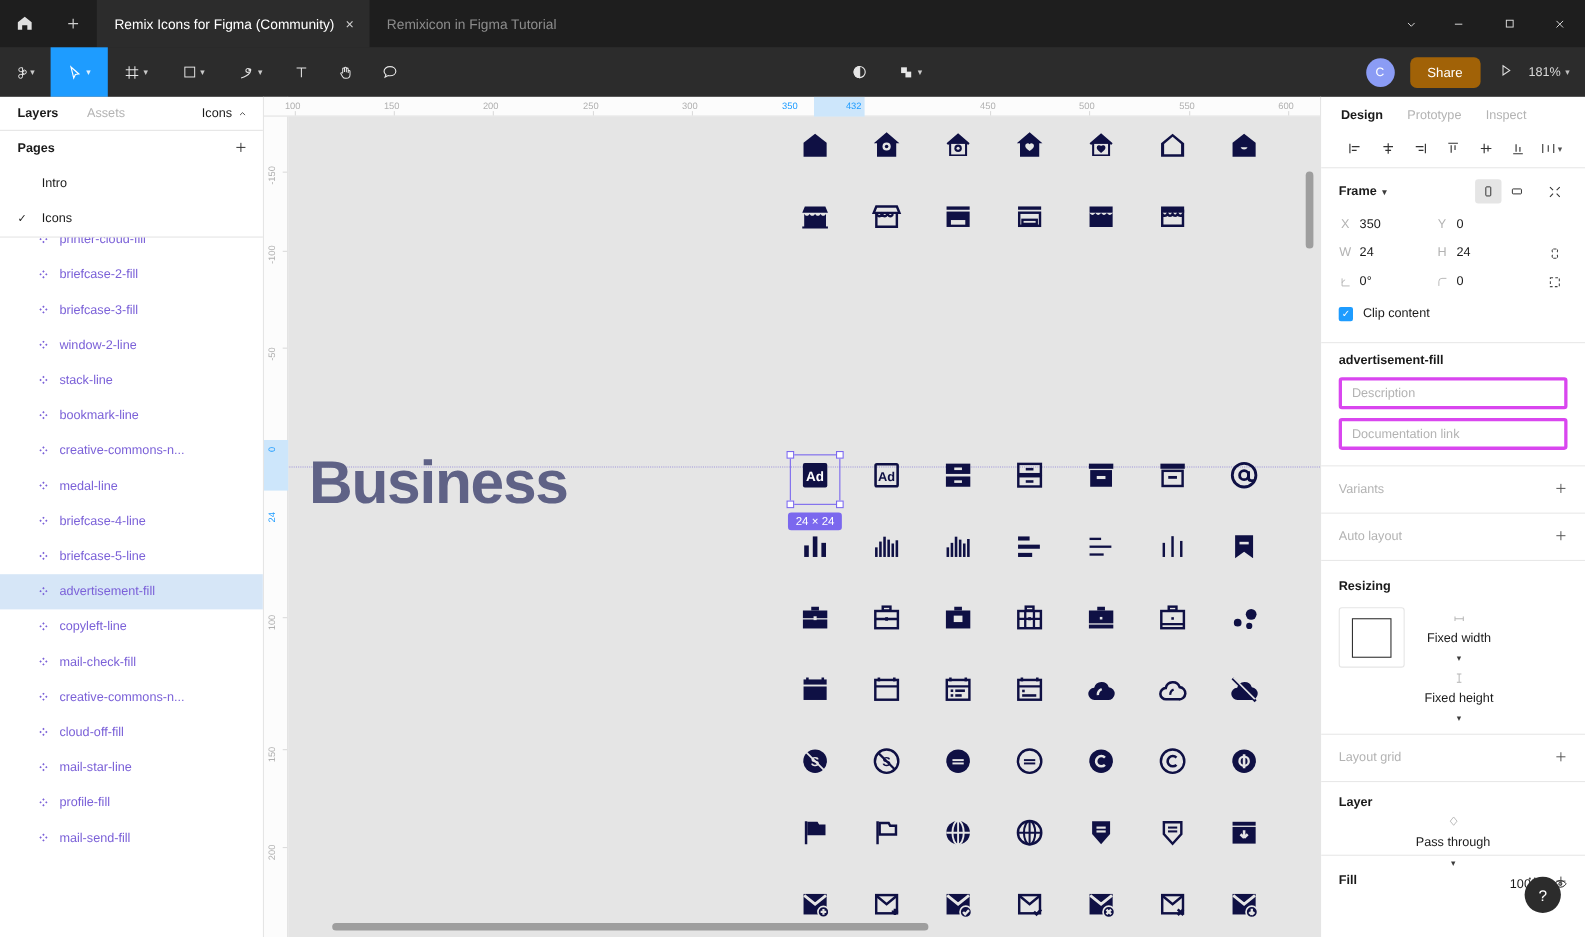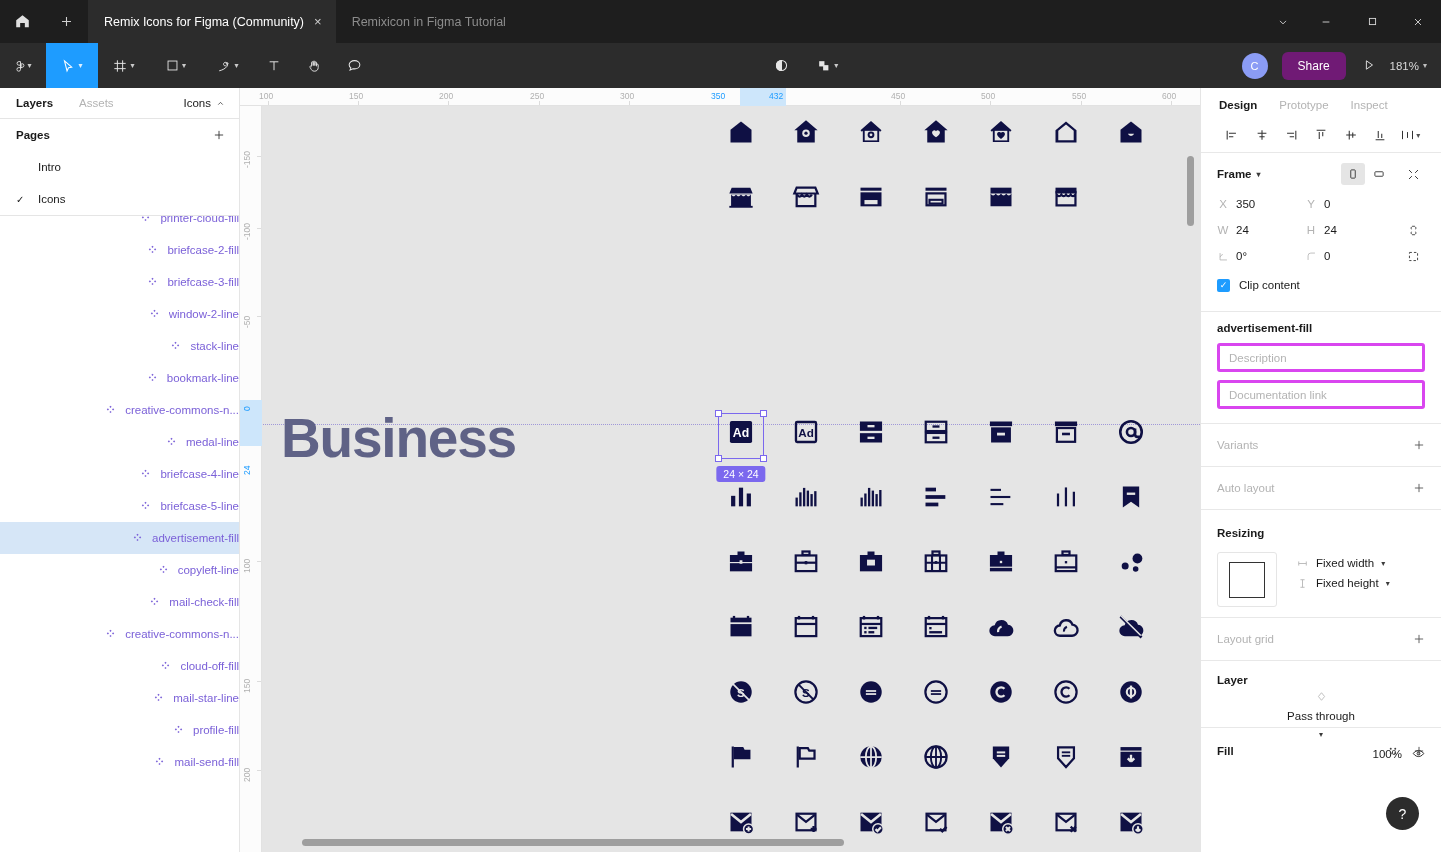--- a/index.html
+++ b/index.html
@@ -55,21 +55,21 @@
   .tool.active{ background:#1e9cff; color:#fff; }
   .chev-s{ font-size:8px; opacity:.85; }
   .tb-gap{ flex:1; }
   .avatar{
     width:26px; height:26px; border-radius:50%;
     background:#8b9cf5; color:#fff; font-size:11px;
     display:flex; align-items:center; justify-content:center;
     font-weight:500;
   }
   .sharebtn{
-    background:#701a75; color:#fff; border:none; border-radius:6px;
+    background:#a16207; color:#fff; border:none; border-radius:6px;
     height:28px; padding:0 16px; font-size:12px; font-family:inherit;
     font-weight:400; cursor:pointer;
   }
   .zoomlbl{
     color:#d9d9d9; font-size:11.5px; display:flex; align-items:center; gap:4px;
     margin-right:14px; margin-left:10px;
   }
   .play{ color:#e0e0e0; margin-left:16px; margin-right:4px; }
 
   
@@ -98,21 +98,21 @@
   .page-row{
     height:32px; display:flex; align-items:center; font-size:11.5px;
     color:#1a1a1a; padding-left:16px; gap:8px;
   }
   .page-row .chk{ width:14px; font-size:10px; color:#1a1a1a; }
   .layerlist{
     flex:1; overflow:hidden; position:relative; padding-top:2px;
   }
   .layer-row{
     height:32px; display:flex; align-items:center; gap:9px;
-    padding-left:34px; font-size:11.5px; color:#7b61d8;justify-content:flex-end;
+    padding-left:34px; font-size:11.5px; color:#7b61d8;
   }
   .layer-row.sel{ background:#d6e6f7; }
   .layer-row .glyph{ color:#7b61d8; display:flex; }
   .layer-row .nm{
     overflow:hidden; white-space:nowrap; text-overflow:ellipsis; max-width:168px;
   }
 
   
   .canvaswrap{
     position:absolute; top:88px; left:240px; width:960px; height:764px;
@@ -235,21 +235,21 @@
   .sechdr .t{ font-size:11.5px; color:#b3b3b3; }
   .sechdr .t.dark{ color:#1a1a1a; font-weight:700; }
   .sechdr .plus{ font-size:15px; color:#555; font-weight:300; line-height:1; }
   .resize-wrap{ display:flex; align-items:flex-start; gap:18px; padding-top:4px; }
   .resize-prev{
     width:60px; height:55px; border:1px solid #e5e5e5; border-radius:3px;
     display:flex; align-items:center; justify-content:center;
   }
   .resize-prev .inner{ width:36px; height:36px; border:1.2px solid #333; }
   .resize-opts{ display:flex; flex-direction:column; gap:8px; padding-top:5px; }
-  .ropt{ display:flex; align-items:center; gap:7px; font-size:11.5px; color:#1a1a1a; }
+  .ropt{ display:flex; align-items:center; gap:7px; font-size:11.5px; color:#1a1a1a;flex-direction:column; }
   .ropt .ic{ color:#b5b5b5; width:14px; display:flex; justify-content:center; }
   .layerrow{ display:flex; align-items:center; gap:8px; height:28px; font-size:11.5px; color:#1a1a1a;flex-direction:column; }
   .layerrow .op{ margin-left:auto; display:flex; align-items:center; gap:10px; }
   .fab{
     position:absolute; right:22px; bottom:22px; width:33px; height:33px;
     border-radius:50%; background:#2c2c2c; color:#fff;
     display:flex; align-items:center; justify-content:center;
     font-size:14px; z-index:20;
   }
   .fillrow{ display:flex; align-items:center; justify-content:space-between; height:30px; }

